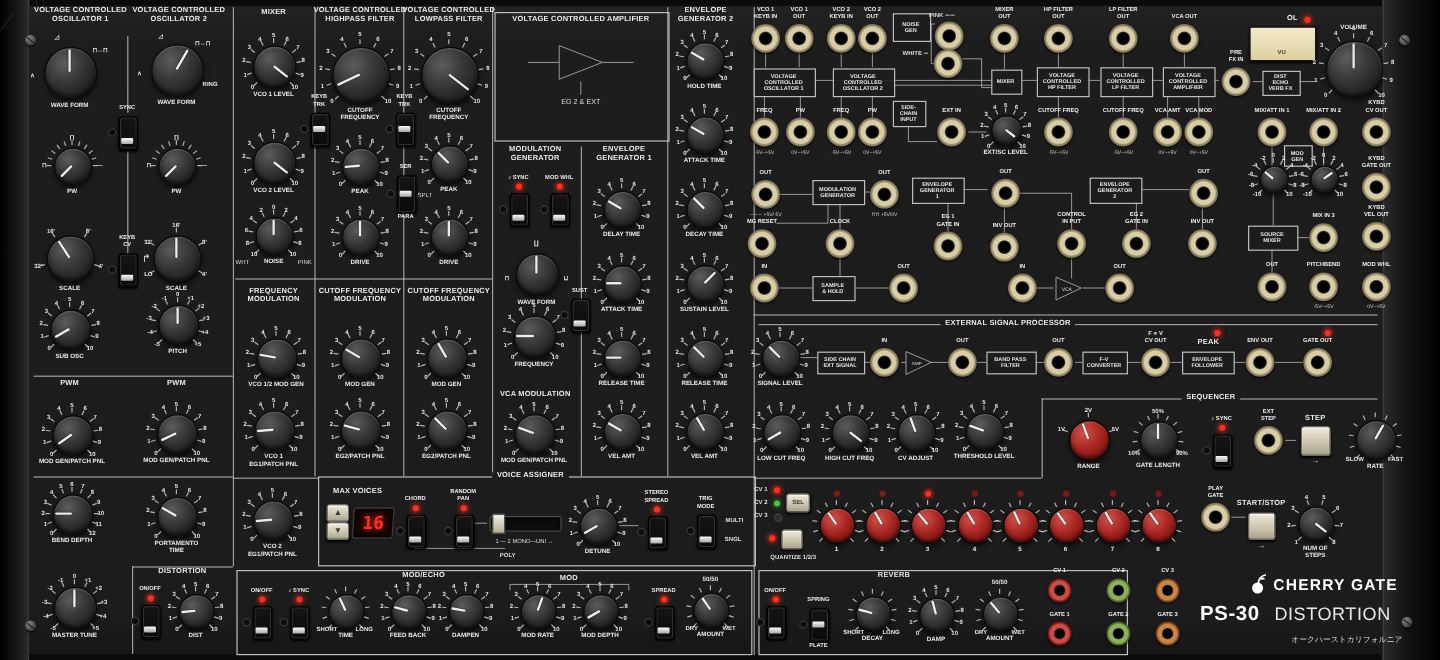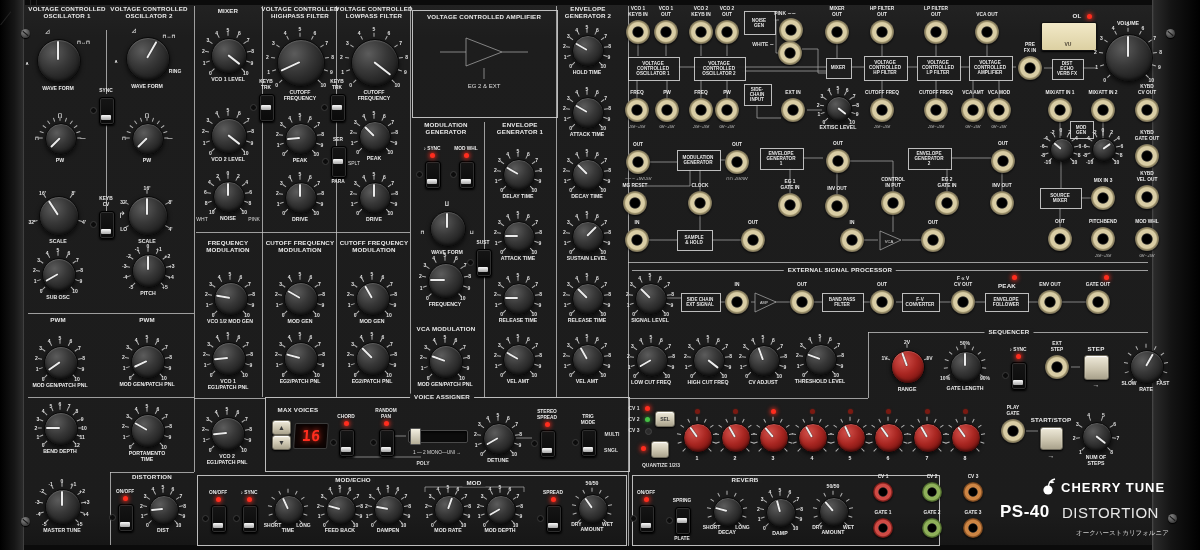--- a/index.html
+++ b/index.html
@@ -94,22 +94,22 @@
     <path d="M755,293 L755,312 L776,302 Z"></path>
   </g>
 </svg>
 
 <div>
   <svg class="logoel" style="left:1040px;top:476px;" width="18" height="20" viewBox="0 0 18 20">
     <circle cx="8" cy="14" r="4.6" fill="#fff"></circle>
     <path d="M8.5,10 Q9,4.5 15,3" stroke="#fff" stroke-width="1.4" fill="none"></path>
     <path d="M9,6 Q12,4 14.5,6.5 Q11,8 9,6 Z" fill="#fff"></path>
   </svg>
-  <div class="logoel" style="left:1061px;top:480px;font-size:13px;font-weight:bold;letter-spacing:1px;">CHERRY TUNE</div>
-  <div class="logoel" style="left:1000px;top:502px;font-size:17px;font-weight:bold;letter-spacing:.5px;">PS-40</div>
+  <div class="logoel" style="left:1061px;top:480px;font-size:13px;font-weight:bold;letter-spacing:1px;">CHERRY GATE</div>
+  <div class="logoel" style="left:1000px;top:502px;font-size:17px;font-weight:bold;letter-spacing:.5px;">PS-30</div>
   <div class="logoel" style="left:1062px;top:504px;font-size:15px;font-weight:normal;letter-spacing:.5px;color:#e8e8e8;">DISTORTION</div>
   <div class="logoel" style="left:1076px;top:529px;font-size:6.5px;color:#ddd;">オークハーストカリフォルニア</div>
 </div>
 
 <div class="dv" style="left: 106px; top: 30px; width: 1px; height: 64px;"></div>
     <div class="dv" style="left: 106px; top: 120px; width: 1px; height: 92px;"></div>
     <div class="dv" style="left: 194px; top: 6px; width: 1px; height: 466px;"></div>
     <div class="dv" style="left: 262px; top: 6px; width: 1px; height: 391px;"></div>
     <div class="dv" style="left: 336px; top: 6px; width: 1px; height: 391px;"></div>
     <div class="dv" style="left: 410px; top: 6px; width: 1px; height: 391px;"></div>

